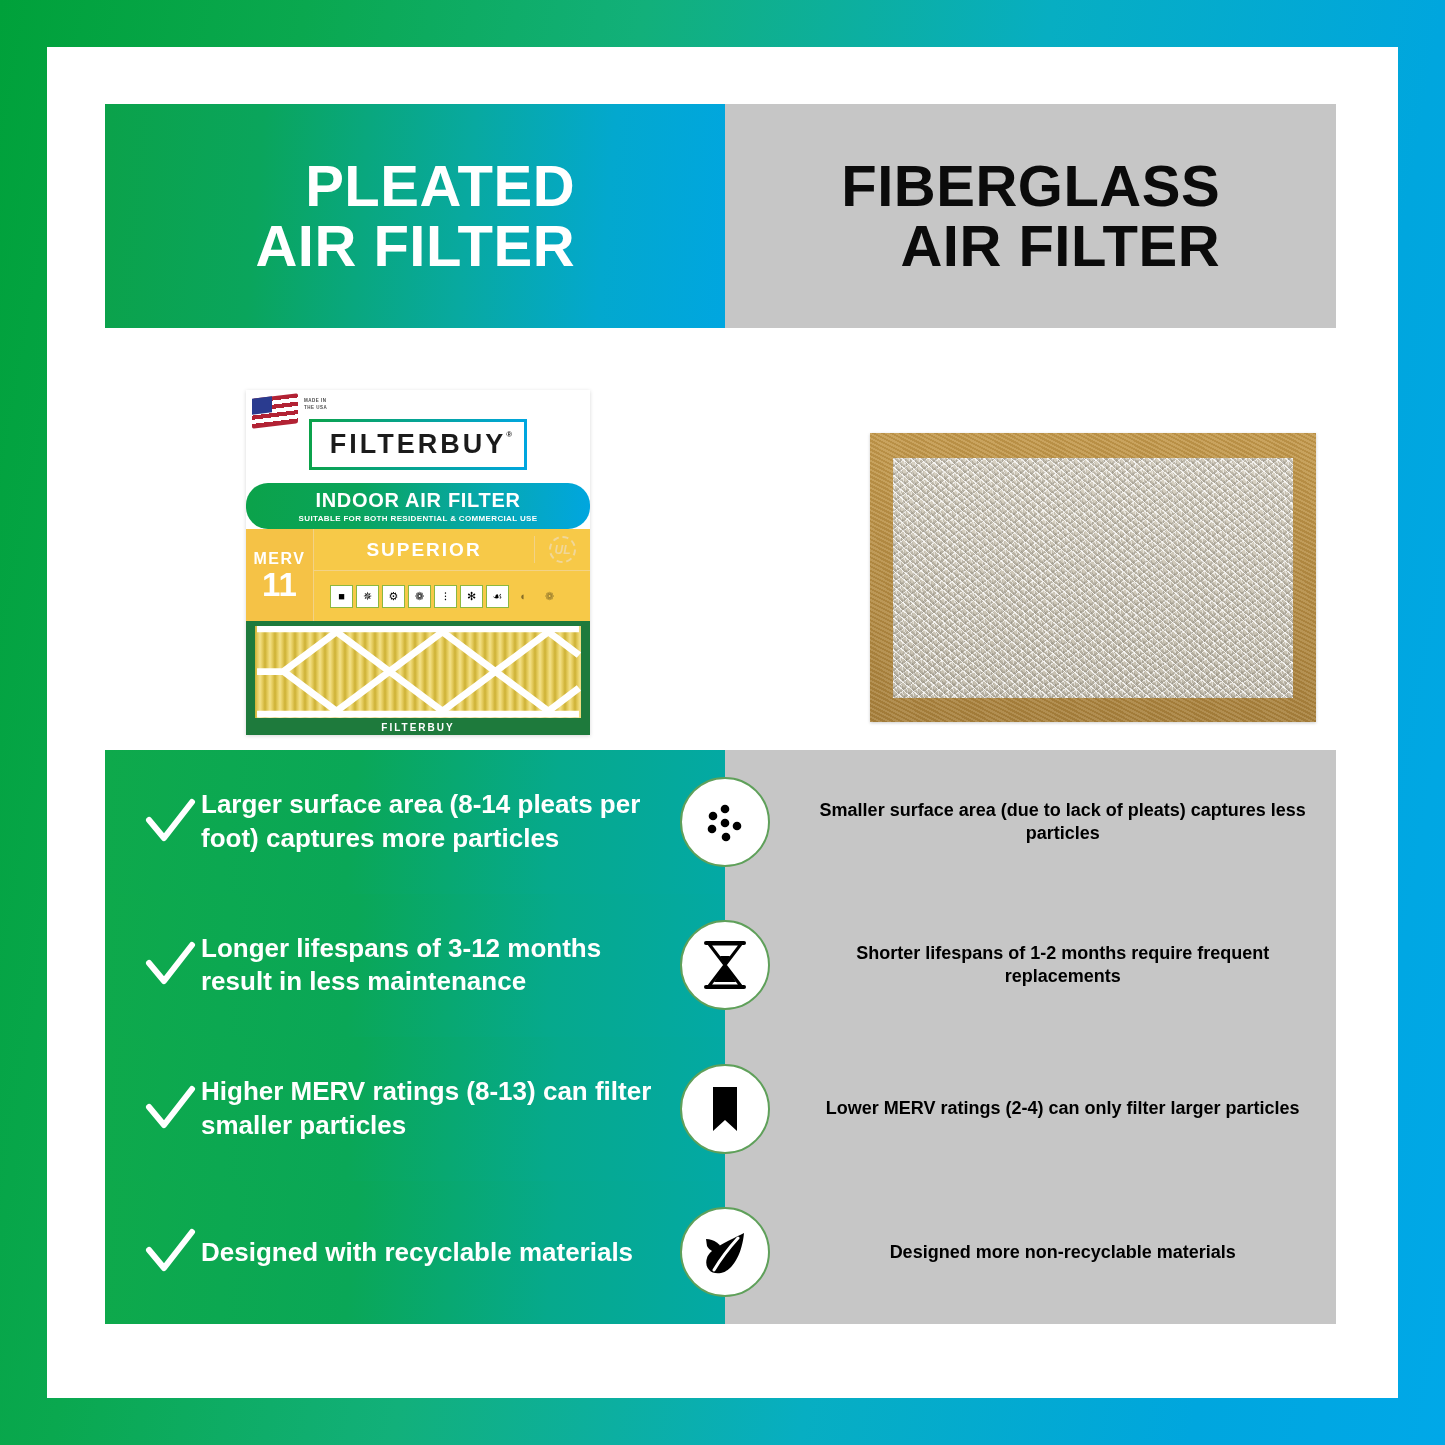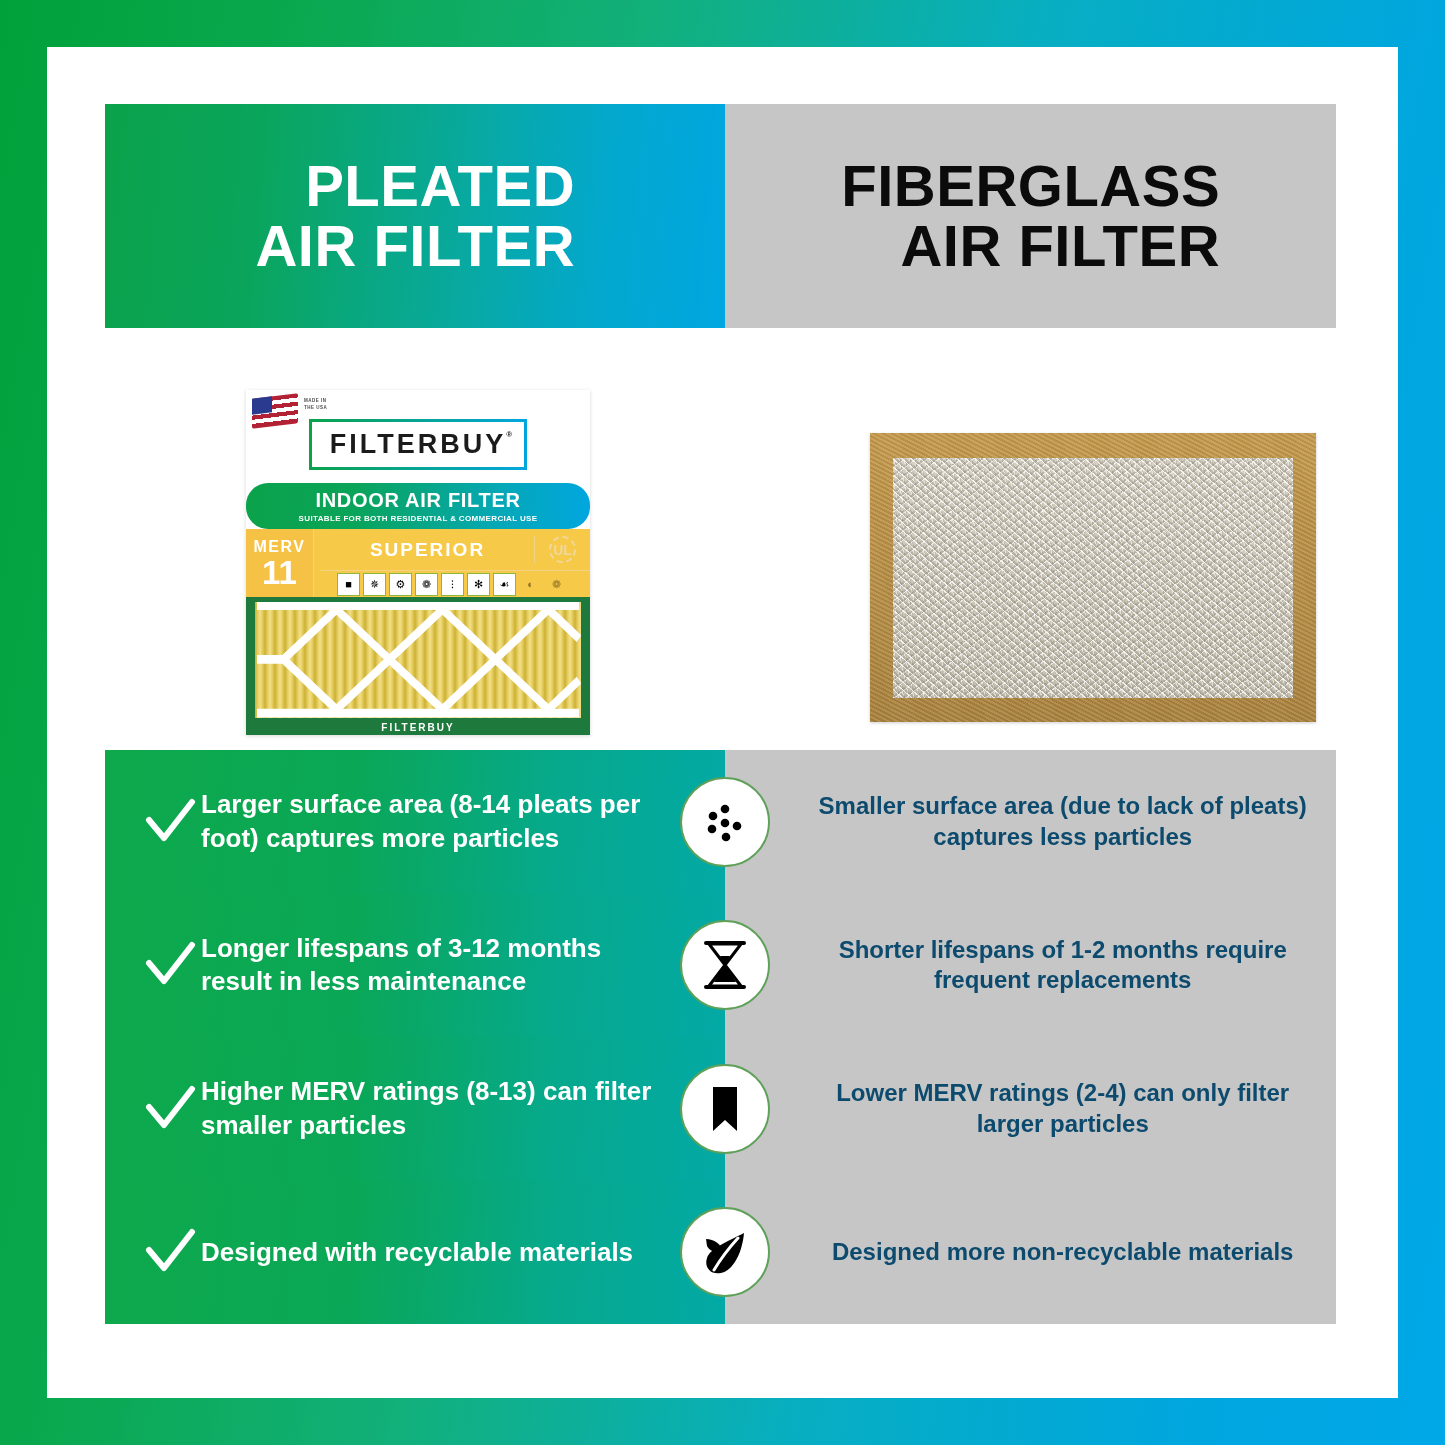--- a/index.html
+++ b/index.html
@@ -115,24 +115,23 @@
     height:46px;
     background:linear-gradient(95deg,#0ba24a 0%, #0aa45a 32%, #06a8b4 72%, #00a6e0 100%);
     color:#fff;
     display:flex; flex-direction:column;
     align-items:center; justify-content:center;border-radius:22px;
   }
   .fb-band-t { font-size:20px; font-weight:bold; letter-spacing:.7px; }
   .fb-band-s { font-size:8px; font-weight:bold; letter-spacing:.35px; margin-top:2px; }
 
   .fb-mid {
-    height:68px;
+    height:92px;
     background:#f7c948;
     display:flex;
-    gap:7px;
   }
   .fb-merv {
     width:68px;
     background:#f5c246;
     color:#fff;
     display:flex; flex-direction:column;
     align-items:center; justify-content:center;
     border-right:1px solid #f2d286;
   }
   .fb-merv-l { font-size:16px; font-weight:bold; letter-spacing:1.5px; }
@@ -144,21 +143,21 @@
     font-size:19px; font-weight:bold; color:#fff; letter-spacing:2px;
   }
   .fb-seal {
     width:56px; display:flex; align-items:center; justify-content:center;
     border-left:1px solid #f2d286;
   }
   .fb-seal-c {
     width:27px; height:27px; border-radius:50%;
     border:2px dashed #f0d79a;
     display:flex; align-items:center; justify-content:center;
-    font-size:14px; color:#f0d79a; font-weight:bold;
+    font-size:12px; color:#f0d79a; font-weight:bold;font-style:italic;
   }
   .fb-icons {
     flex:1; display:flex; align-items:center; gap:3px;
     padding-left:16px;
   }
   .fb-ic {
     width:23px; height:23px;
     background:#fff;
     border:1.5px solid #8cb83f;
     display:flex; align-items:center; justify-content:center;
@@ -241,22 +240,22 @@
   }
   .check svg { width:52px; height:52px; }
   .txt-left {
     flex:1;
     color:#ffffff;
     font-size:26px; font-weight:bold;
     line-height:1.28;
     text-align:left;
   }
   .txt-right {
-    color:#0c4a6e;
-    font-size:24px; font-weight:bold;
+    color:#000000;
+    font-size:18px; font-weight:bold;
     line-height:1.28;
     text-align:center;
     width:100%;
   }
   
   .badge {
     position:absolute;
     left:50.4%;
     top:50%;
     transform:translate(-50%,-50%);

